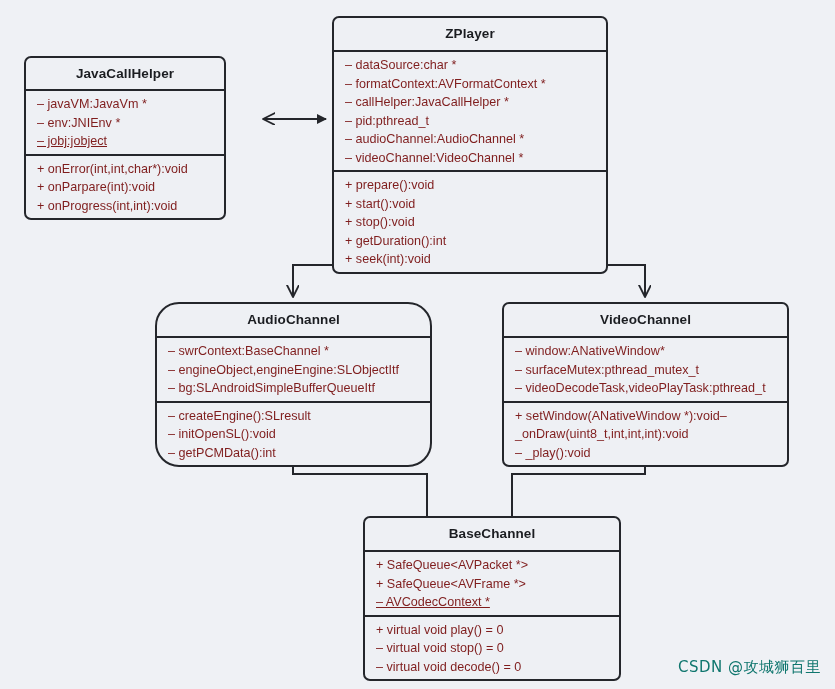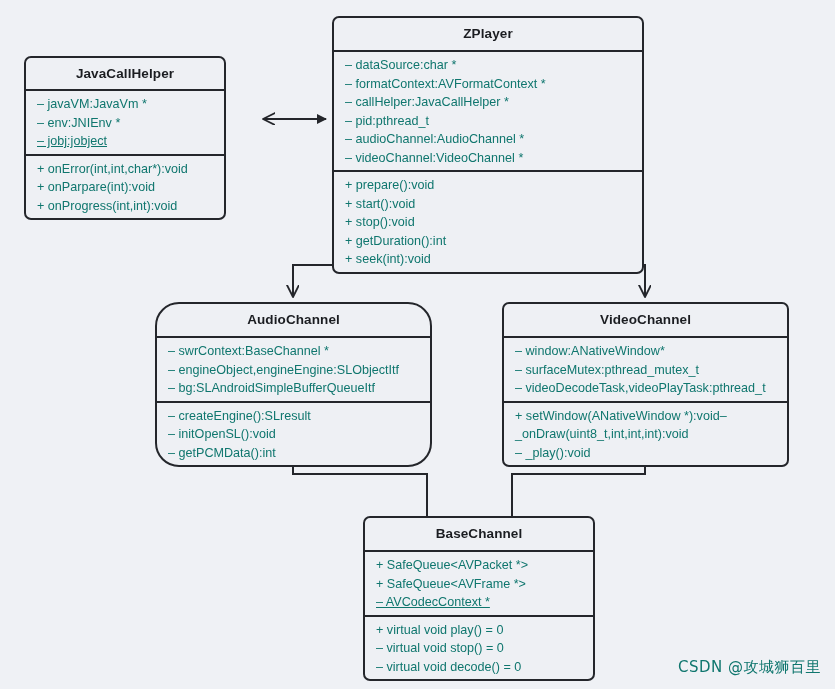--- a/index.html
+++ b/index.html
@@ -48,34 +48,34 @@
   }
   .uml-section {
     padding: 4px 0 3px 0;
     border-bottom: 2px solid #24262b;
   }
   .uml-section:last-child {
     border-bottom: none;
   }
   .uml-line {
     font-size: 12.6px;
-    color: #0f766e;
+    color: #7f1d1d;
     padding: 1px 6px 1px 11px;
     white-space: nowrap;
     line-height: 16.5px;
   }
   .uml-line.underline {
     text-decoration: underline;
   }
   
   #box-javacallhelper { left: 24px;  top: 56px;  width: 202px; }
-  #box-zplayer        { left: 332px; top: 16px;  width: 312px; }
+  #box-zplayer        { left: 332px; top: 16px;  width: 276px; }
   #box-audiochannel   { left: 155px; top: 302px; width: 277px; border-radius: 24px; }
   #box-videochannel   { left: 502px; top: 302px; width: 287px; }
-  #box-basechannel    { left: 363px; top: 516px; width: 232px; }
+  #box-basechannel    { left: 363px; top: 516px; width: 258px; }
 
   #box-javacallhelper .uml-title { padding: 8px 4px 8px 4px; }
 
   .watermark {
     position: absolute;
     right: 14px;
     bottom: 12px;
     font-size: 15px;
     color: #0f766e;
     font-family: "DejaVu Sans", sans-serif;

